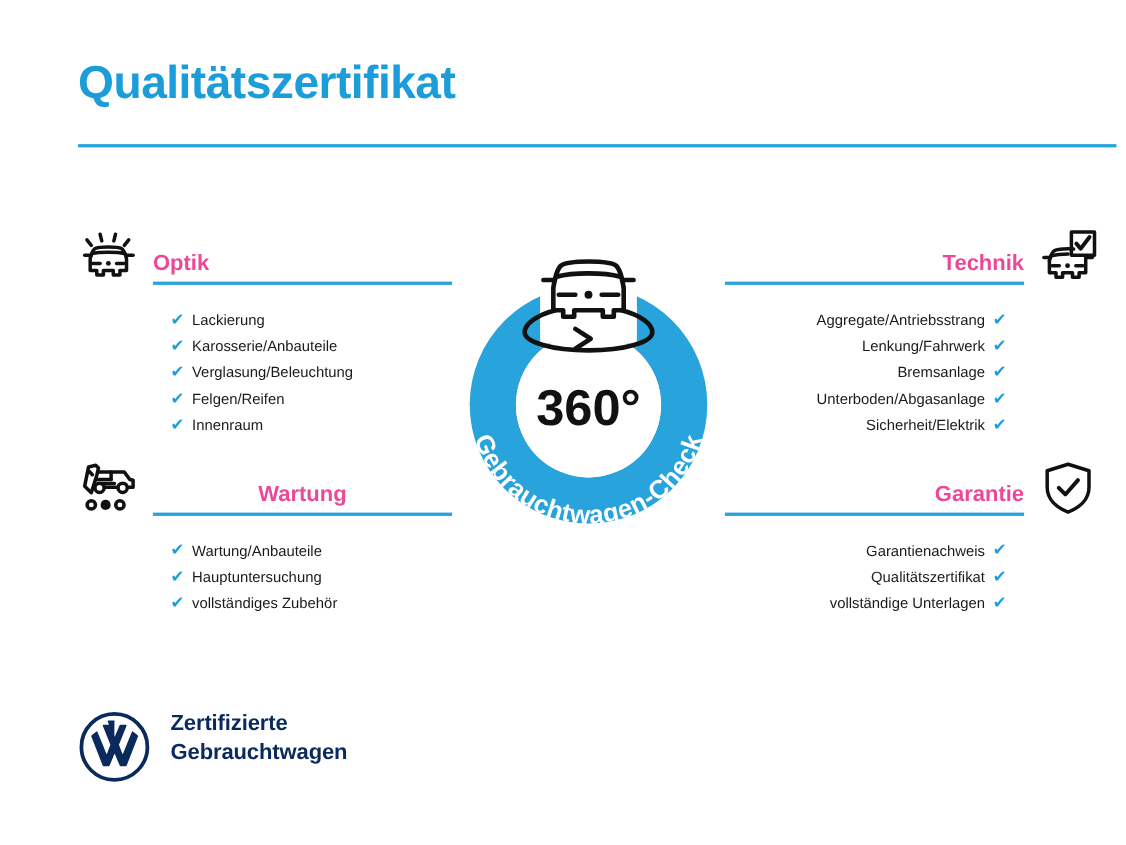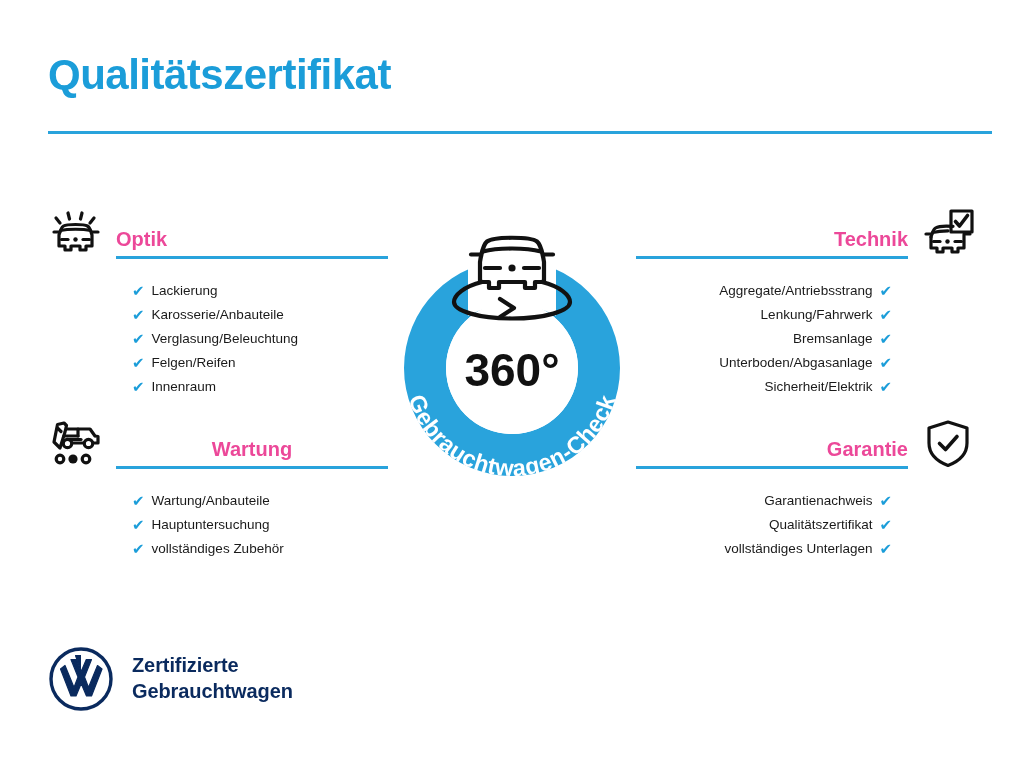--- a/index.html
+++ b/index.html
@@ -12,20 +12,21 @@
     height: 768px;
     font-family: "Liberation Sans", "DejaVu Sans", sans-serif;
     color: #1a1a1a;
     position: relative;
     overflow: hidden;
   }
 
   .page {
     position: absolute;
     inset: 0;
+    margin-left: 23px;
   }
 
   
   .page-title {
     position: absolute;
     left: 48px;
     top: 52px;
     font-size: 42px;
     font-weight: bold;
     letter-spacing: -0.5px;
@@ -125,21 +126,21 @@
     height: 296px;
   }
   .badge svg { display: block; width: 280px; height: 296px; }
 
   
   .footer-logo {
     position: absolute;
     left: 48px;
     top: 646px;
     display: flex;
-    align-items: center;
+    align-items: flex-start;
     gap: 18px;
   }
   .vw-mark { width: 66px; height: 66px; flex: 0 0 66px; }
   .vw-mark svg { display: block; width: 66px; height: 66px; }
   .vw-words {
     font-size: 20px;
     font-weight: bold;
     line-height: 1.28;
     color: #0A2A5E;
     letter-spacing: -0.1px;
@@ -300,21 +301,21 @@
       <li>
         <span class="check">✔</span>
         <span>Garantienachweis</span>
       </li>
       <li>
         <span class="check">✔</span>
         <span>Qualitätszertifikat</span>
       </li>
       <li>
         <span class="check">✔</span>
-        <span>vollständiges Unterlagen</span>
+        <span>vollständige Unterlagen</span>
       </li>
     </ul>
   </div>
 
   <div class="badge">
     <svg viewBox="0 0 280 296">
       <defs>
         <path id="arcpath" d="M 32 172 A 108 108 0 1 0 248 172"></path>
       </defs>
 

